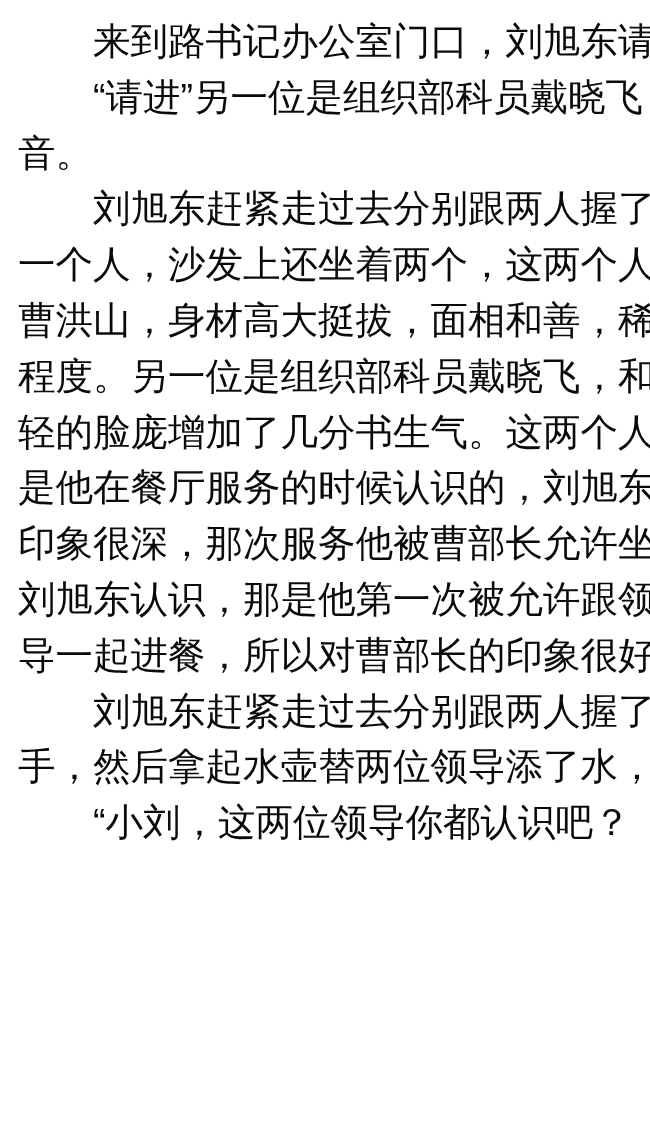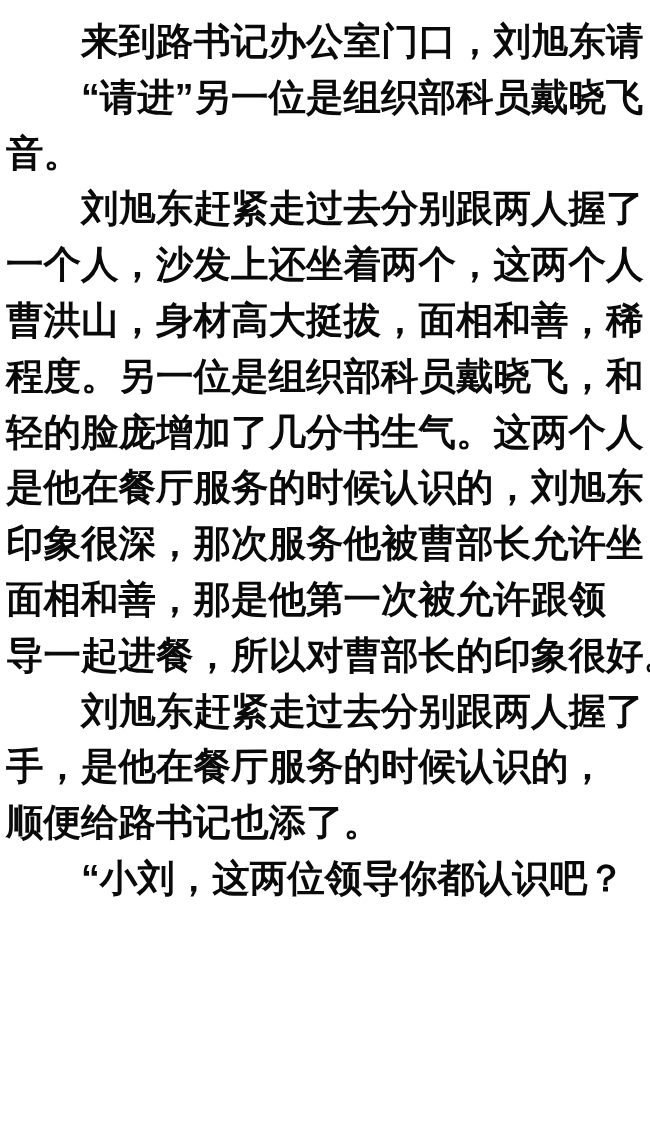--- a/index.html
+++ b/index.html
@@ -27,21 +27,22 @@
   .text-block {
     padding: 14px 0 0 6px;
   }
   .line {
     height: 55.8px;
     line-height: 55.8px;
     font-size: 37.5px;
     letter-spacing: 0;
     color: var(--text-color);
     white-space: pre;
-    font-weight: 700;
+    font-weight: 400;
+    margin-left: 12px;
     -webkit-font-smoothing: antialiased;
   }
 </style>
 </head>
 <body>
 
 <div class="page">
   <div class="text-block">
 
       <div class="line">　　来到路书记办公室门口，刘旭东请</div>
@@ -61,25 +62,24 @@
 
       <div class="line">程度。另一位是组织部科员戴晓飞，和</div>
 
 
       <div class="line">轻的脸庞增加了几分书生气。这两个人</div>
 
       <div class="line">是他在餐厅服务的时候认识的，刘旭东</div>
 
       <div class="line">印象很深，那次服务他被曹部长允许坐</div>
 
-      <div class="line">面相和善，那是他第一次被允许跟领</div>
+      <div class="line">刘旭东认识，那是他第一次被允许跟领</div>
 
       <div class="line">导一起进餐，所以对曹部长的印象很好。</div>
 
       <div class="line">　　刘旭东赶紧走过去分别跟两人握了</div>
 
-      <div class="line">手，是他在餐厅服务的时候认识的，</div>
+      <div class="line">手，然后拿起水壶替两位领导添了水，</div>
 
-      <div class="line">顺便给路书记也添了。</div>
 
       <div class="line">　　“小刘，这两位领导你都认识吧？</div>
     </div>
 </div>
 
 </body></html>

